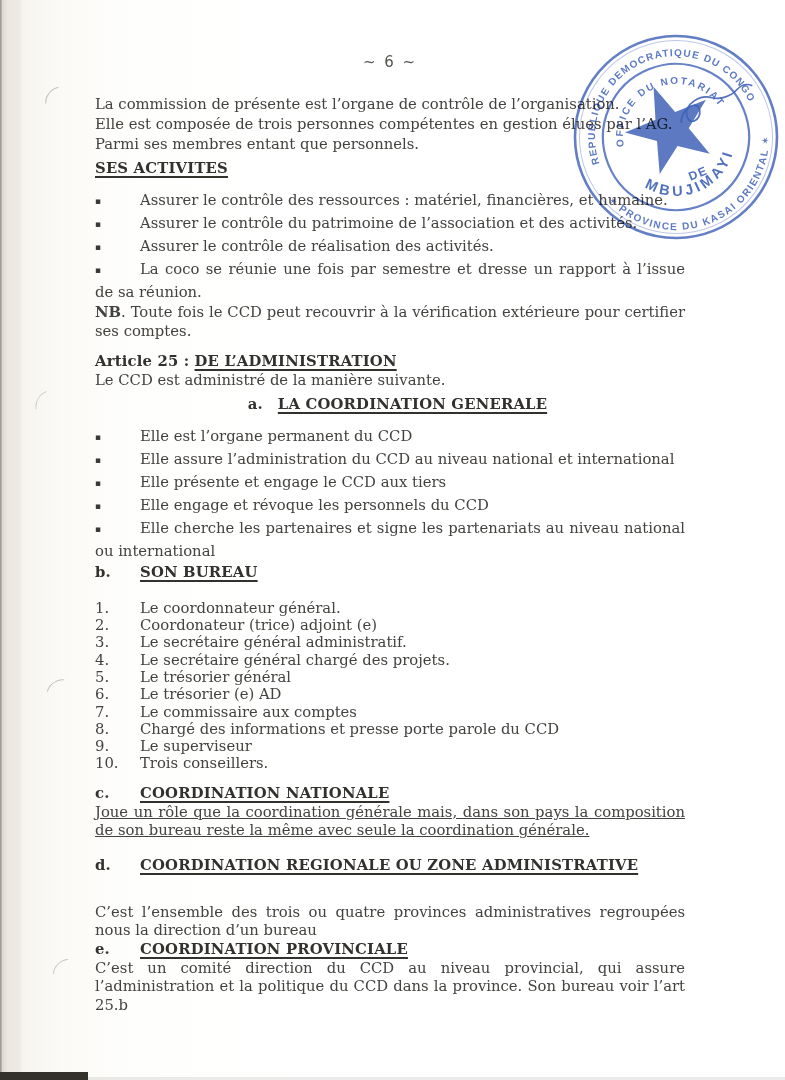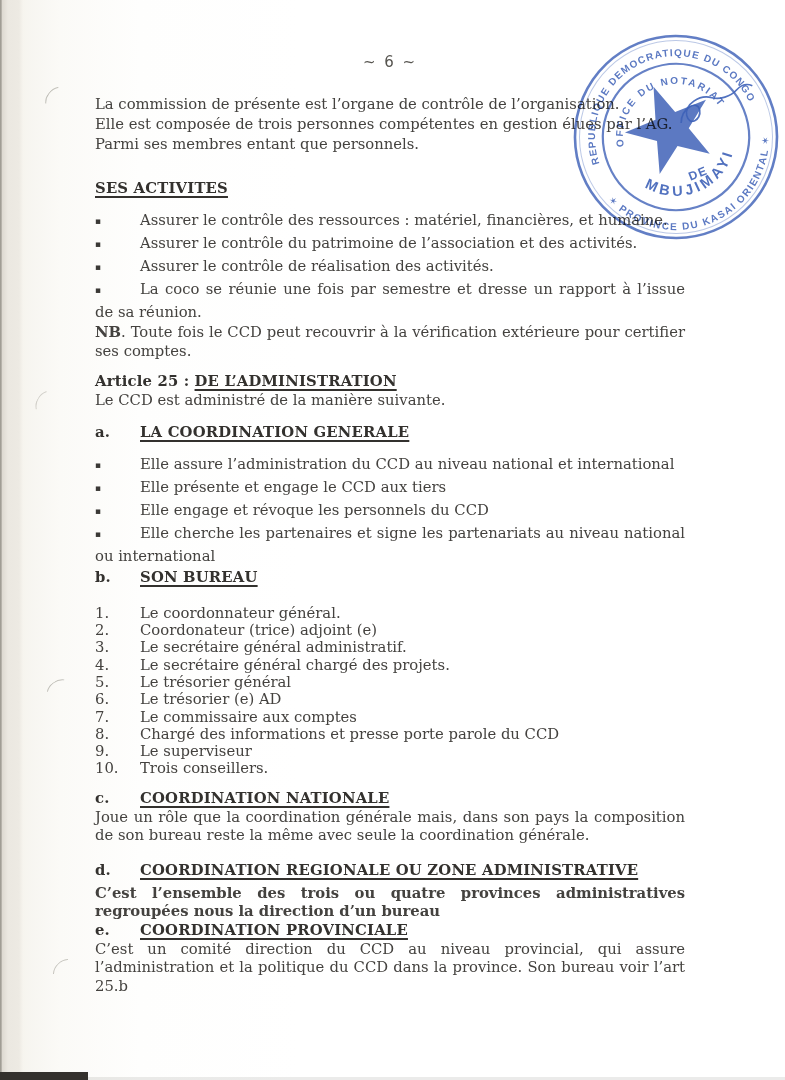--- a/index.html
+++ b/index.html
@@ -22,23 +22,23 @@
   .arc2{left:34px;top:392px;border-top-color:rgba(152,149,140,.40);transform:rotate(-60deg);}
   .arc3{left:46px;top:680px;border-top-color:rgba(148,145,136,.55);transform:rotate(-35deg);}
   .arc4{left:52px;top:960px;border-top-color:rgba(148,145,136,.50);transform:rotate(-45deg);}
 
   .content{position:absolute;left:95px;top:52px;width:590px;font-size:14.8px;line-height:20px;}
   .pageno{text-align:center;color:#56544f;font-size:15px;letter-spacing:2px;margin-bottom:22px;
           font-family:"DejaVu Sans","Liberation Sans",sans-serif;}
   .intro div{line-height:20px;}
   .h{margin-top:0;font-weight:700;color:#33312e;line-height:20px;letter-spacing:.2px;}
   .u{text-decoration:underline;text-underline-offset:3px;text-decoration-thickness:1.5px;}
-  .mt16{margin-top:24px;} .mt11{margin-top:11px;} .mt9{margin-top:9px;}
-  .mt10{margin-top:12px;} .mt13{margin-top:13px;} .mt15{margin-top:15px;}
-  .mt14{} .mt12{margin-top:4px;font-weight:bold;}
+  .mt16{margin-top:4px;} .mt11{margin-top:11px;} .mt9{margin-top:9px;}
+  .mt10{margin-top:4px;text-align:center;} .mt13{margin-top:13px;text-decoration:underline;} .mt15{margin-top:15px;}
+  .mt14{} .mt12{margin-top:28px;}
   .para{margin:0;text-align:justify;line-height:18.6px;}
   .blist{margin-top:11px;}
   .bitem{line-height:22px;text-align:justify;}
   .bul{display:inline-block;width:45px;font-size:9px;color:#3a3835;vertical-align:1px;}
   .nlist{margin-top:17px;}
   .nitem{line-height:17.3px;}
   .num{display:inline-block;width:45px;}
   .ltr{display:inline-block;width:45px;font-weight:700;}
   .article b:first-child{margin-right:5px;}
   .dline{line-height:17.8px;text-align:justify;}
@@ -86,20 +86,21 @@
 
     <p class="para mt9"><b>NB</b><span>. Toute fois le CCD peut recouvrir à la vérification extérieure pour certifier ses comptes.</span></p>
 
     <div class="h article mt11"><b>Article 25 :</b><b class="u">DE L’ADMINISTRATION</b></div>
 
     <p class="para mt10">Le CCD est administré de la manière suivante.</p>
 
     <div class="h mt10"><span class="ltr">a.</span><span class="u">LA COORDINATION GENERALE</span></div>
 
     <div class="blist mt9">
+      <div class="bitem"><span class="bul">▪</span><span>Elle est l’organe permanent du CCD</span></div>
       <div class="bitem"><span class="bul">▪</span><span>Elle assure l’administration du CCD au niveau national et  international</span></div>
       <div class="bitem"><span class="bul">▪</span><span>Elle présente et engage  le CCD aux tiers</span></div>
       <div class="bitem"><span class="bul">▪</span><span>Elle engage et révoque les personnels du CCD</span></div>
       <div class="bitem"><span class="bul">▪</span><span>Elle cherche les partenaires et signe les partenariats au niveau national ou international</span></div>
       <div class="h"><span class="ltr">b.</span><span class="u">SON BUREAU</span></div>
     </div>
 
     <div class="nlist">
       <div class="nitem"><span class="num">1.</span><span>Le coordonnateur général.</span></div>
       <div class="nitem"><span class="num">2.</span><span>Coordonateur (trice) adjoint (e)</span></div>

